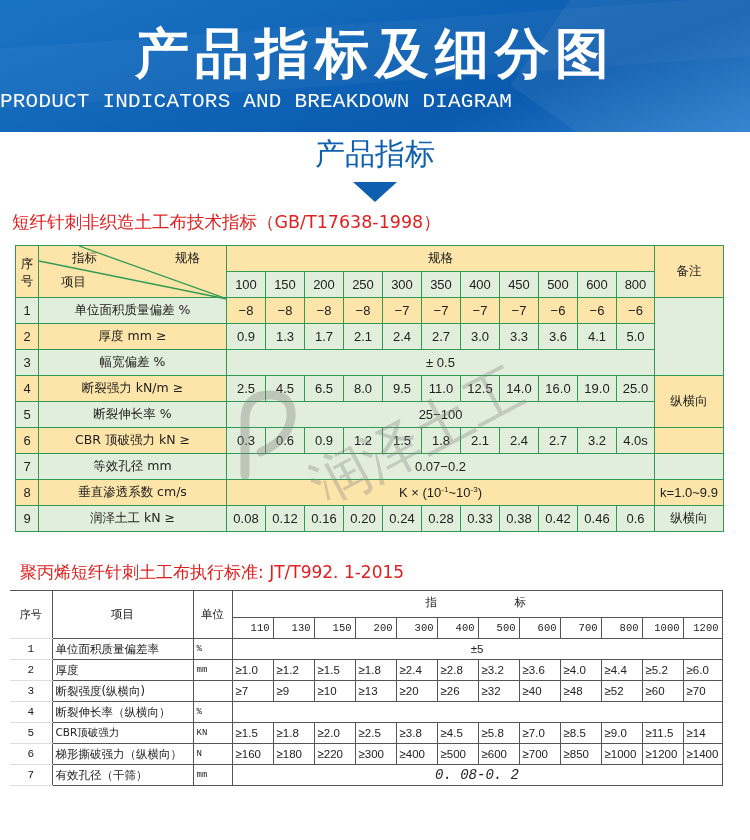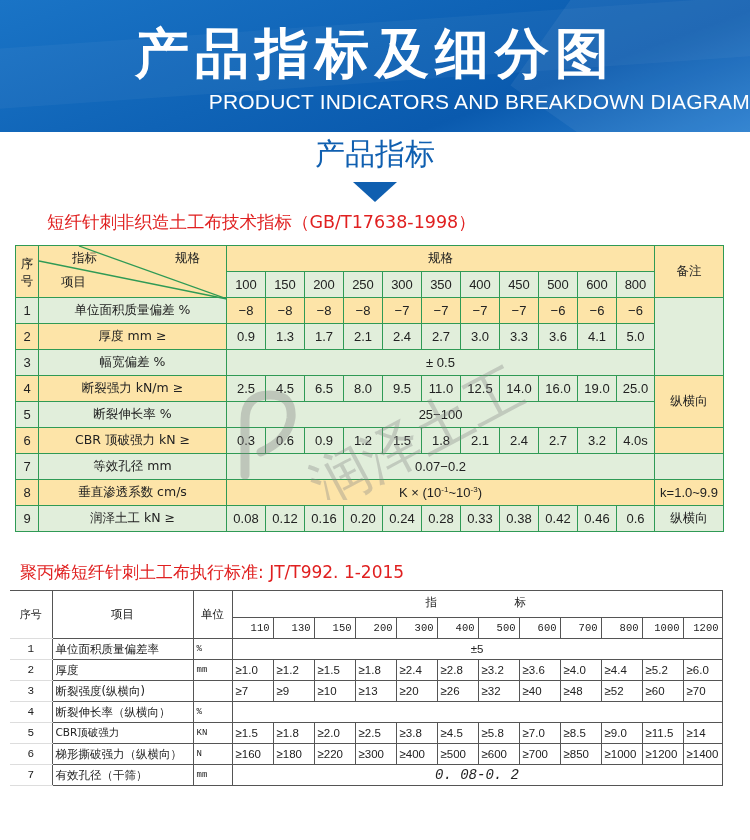--- a/index.html
+++ b/index.html
@@ -6,27 +6,27 @@
   body { width:750px; height:840px; background:#ffffff; position:relative; overflow:hidden;
          font-family:"DejaVu Sans", sans-serif; }
   .banner { position:absolute; left:0; top:0; width:750px; height:132px;
             background:linear-gradient(160deg,#1a74c6 0%,#0f63b6 45%,#0a5aae 70%,#2a7fcf 100%); overflow:hidden; }
   .banner .sheen { position:absolute; right:-60px; top:-40px; width:260px; height:220px;
             background:rgba(255,255,255,0.06); transform:rotate(35deg); }
   .banner .sheen2 { position:absolute; left:-40px; top:20px; width:900px; height:60px;
             background:rgba(255,255,255,0.04); transform:rotate(-4deg); }
   .banner-title { position:absolute; left:0; width:750px; top:18px; text-align:center; color:#fff;
             font-family:"DejaVu Sans", sans-serif; font-weight:bold; font-size:54px; letter-spacing:6px; }
-  .banner-sub { position:absolute; left:0; width:750px; top:90px; text-align:right; color:#fff;
-            font-family:Liberation Sans, sans-serif; font-size:21px; letter-spacing:0.2px; }
+  .banner-sub { position:absolute; left:0; width:750px; top:90px; text-align:left; color:#fff;
+            font-family:Liberation Mono, monospace; font-size:21px; letter-spacing:0.2px; }
   .sec-title { position:absolute; left:0; width:750px; top:134px; text-align:center; color:#0f5fb0;
             font-size:30px; }
   .arrow { position:absolute; left:353px; top:182px; width:0; height:0;
            border-left:22px solid transparent; border-right:22px solid transparent; border-top:20px solid #0f5fb0; }
-  .t1-caption { position:absolute; left:12px; top:210px; color:#e02020; font-size:17.5px;margin-left:35px; }
+  .t1-caption { position:absolute; left:12px; top:210px; color:#e02020; font-size:17.5px; }
   .t2-caption { position:absolute; left:20px; top:561px; color:#e02020; font-size:17px; }
 
   
   .t1 { position:absolute; left:15px; top:245px; border-collapse:collapse; table-layout:fixed;
         font-family:"Liberation Sans", sans-serif; font-size:13px; color:#222; }
   .t1 td { border:1.5px solid #2f9a55; text-align:center; padding:0; height:25px; }
   .t1 .y { background:#fde4a8; }
   .t1 .g { background:#e1eedb; }
   .t1 .cn { font-family:"DejaVu Sans", sans-serif; font-size:12.5px; }
   .diag-cell { position:relative; }

